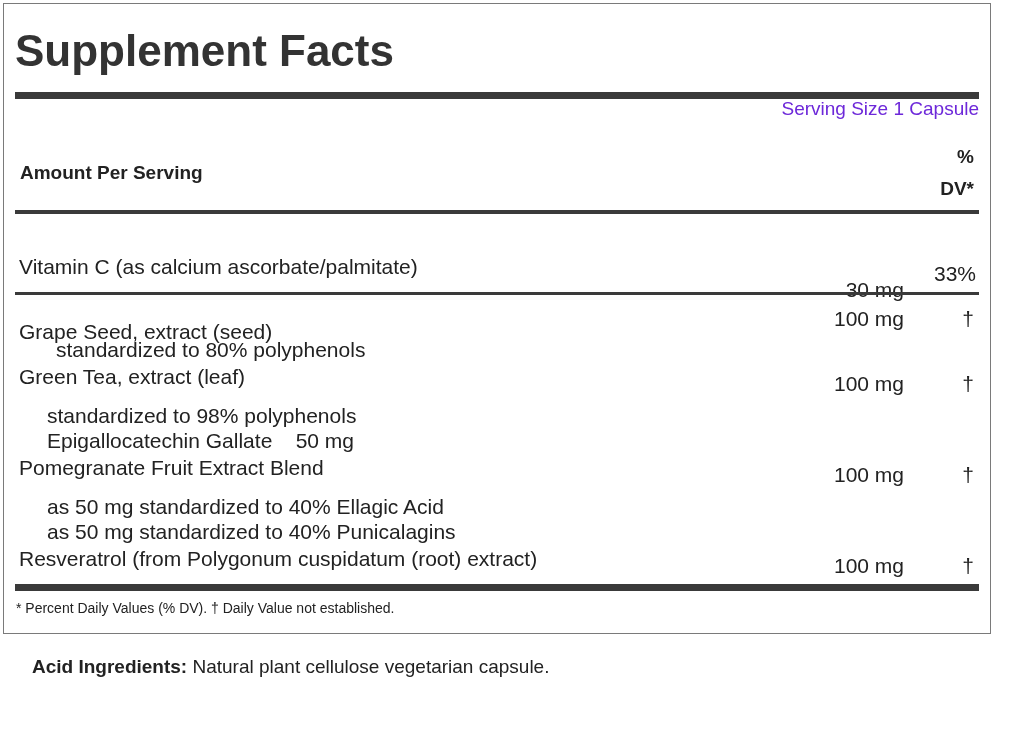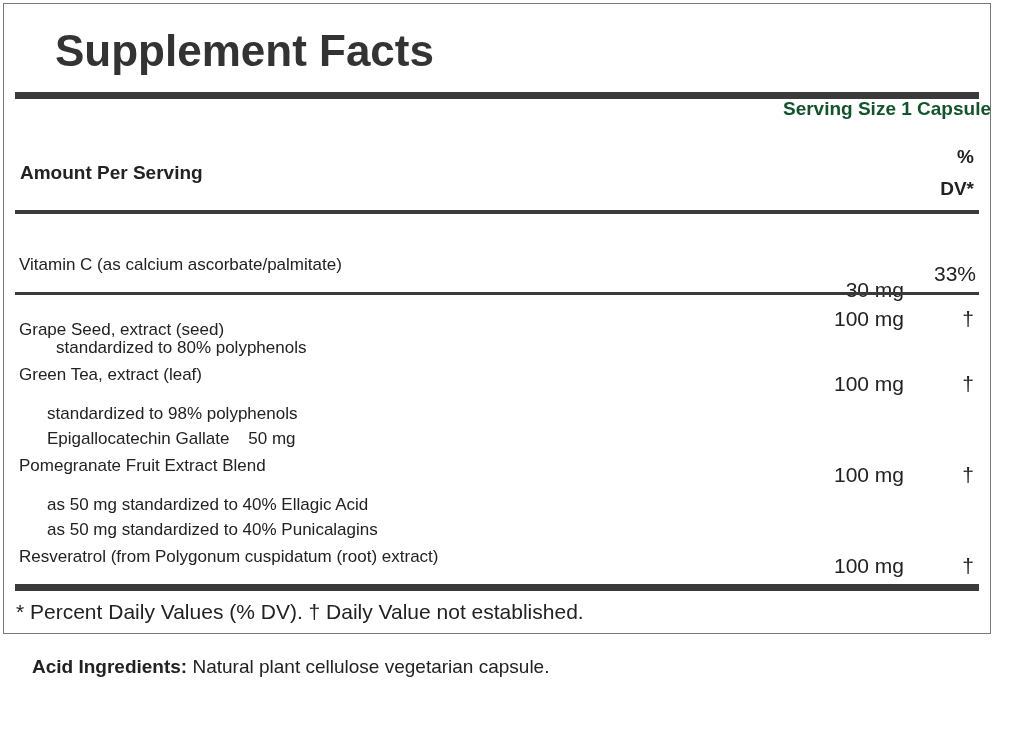--- a/index.html
+++ b/index.html
@@ -1,34 +1,34 @@
 <!DOCTYPE html>
 <html><head>
 <meta charset="utf-8">
 <style>
   html, body { margin: 0; padding: 0; background: #ffffff; }
   body { width: 1024px; height: 745px; position: relative; overflow: hidden;
          font-family: "Liberation Sans", sans-serif; color: #222222; }
   .panel { position: absolute; left: 3px; top: 3px; width: 988px; height: 631px;
            border: 1px solid #7a7a7a; box-sizing: border-box; }
   .abs { position: absolute; white-space: nowrap; }
-  .title { left: 15px; top: 26px; font-size: 44px; font-weight: bold; color: #333333; letter-spacing: 0px; margin-left: 40px; }
+  .title { left: 15px; top: 26px; font-size: 44px; font-weight: bold; color: #333333; letter-spacing: 0px; }
   .rule { position: absolute; left: 15px; width: 964px; background: #3a3a3a; }
   .r1 { top: 92px; height: 7px; }
   .r2 { top: 210px; height: 4px; }
   .r3 { top: 292px; height: 3px; }
   .r4 { top: 584px; height: 7px; }
   .bold { font-weight: bold; }
-  .serving { right: 33px; top: 98px; font-size: 19px; font-weight: bold; color: #14532d; }
+  .serving { right: 45px; top: 98px; font-size: 19px; font-weight: normal; color: #6d28d9; }
   .aps { left: 20px; top: 162px; font-size: 19px; font-weight: bold; }
   .pct { right: 50px; top: 146px; font-size: 19px; font-weight: bold; }
   .dv { right: 50px; top: 178px; font-size: 19px; font-weight: bold; }
-  .row { font-size: 17px; color: #222222; }
+  .row { font-size: 21px; color: #222222; }
   .amt { font-size: 21px; text-align: right; }
-  .footnote { left: 16px; top: 600px; font-size: 21px; }
+  .footnote { left: 16px; top: 600px; font-size: 14px; }
   .other { left: 32px; top: 656px; font-size: 19px; }
 </style>
 </head>
 <body>
 
 <div class="panel"></div>
 
 <div class="abs title">Supplement Facts</div>
 <div class="rule r1"></div>
 

